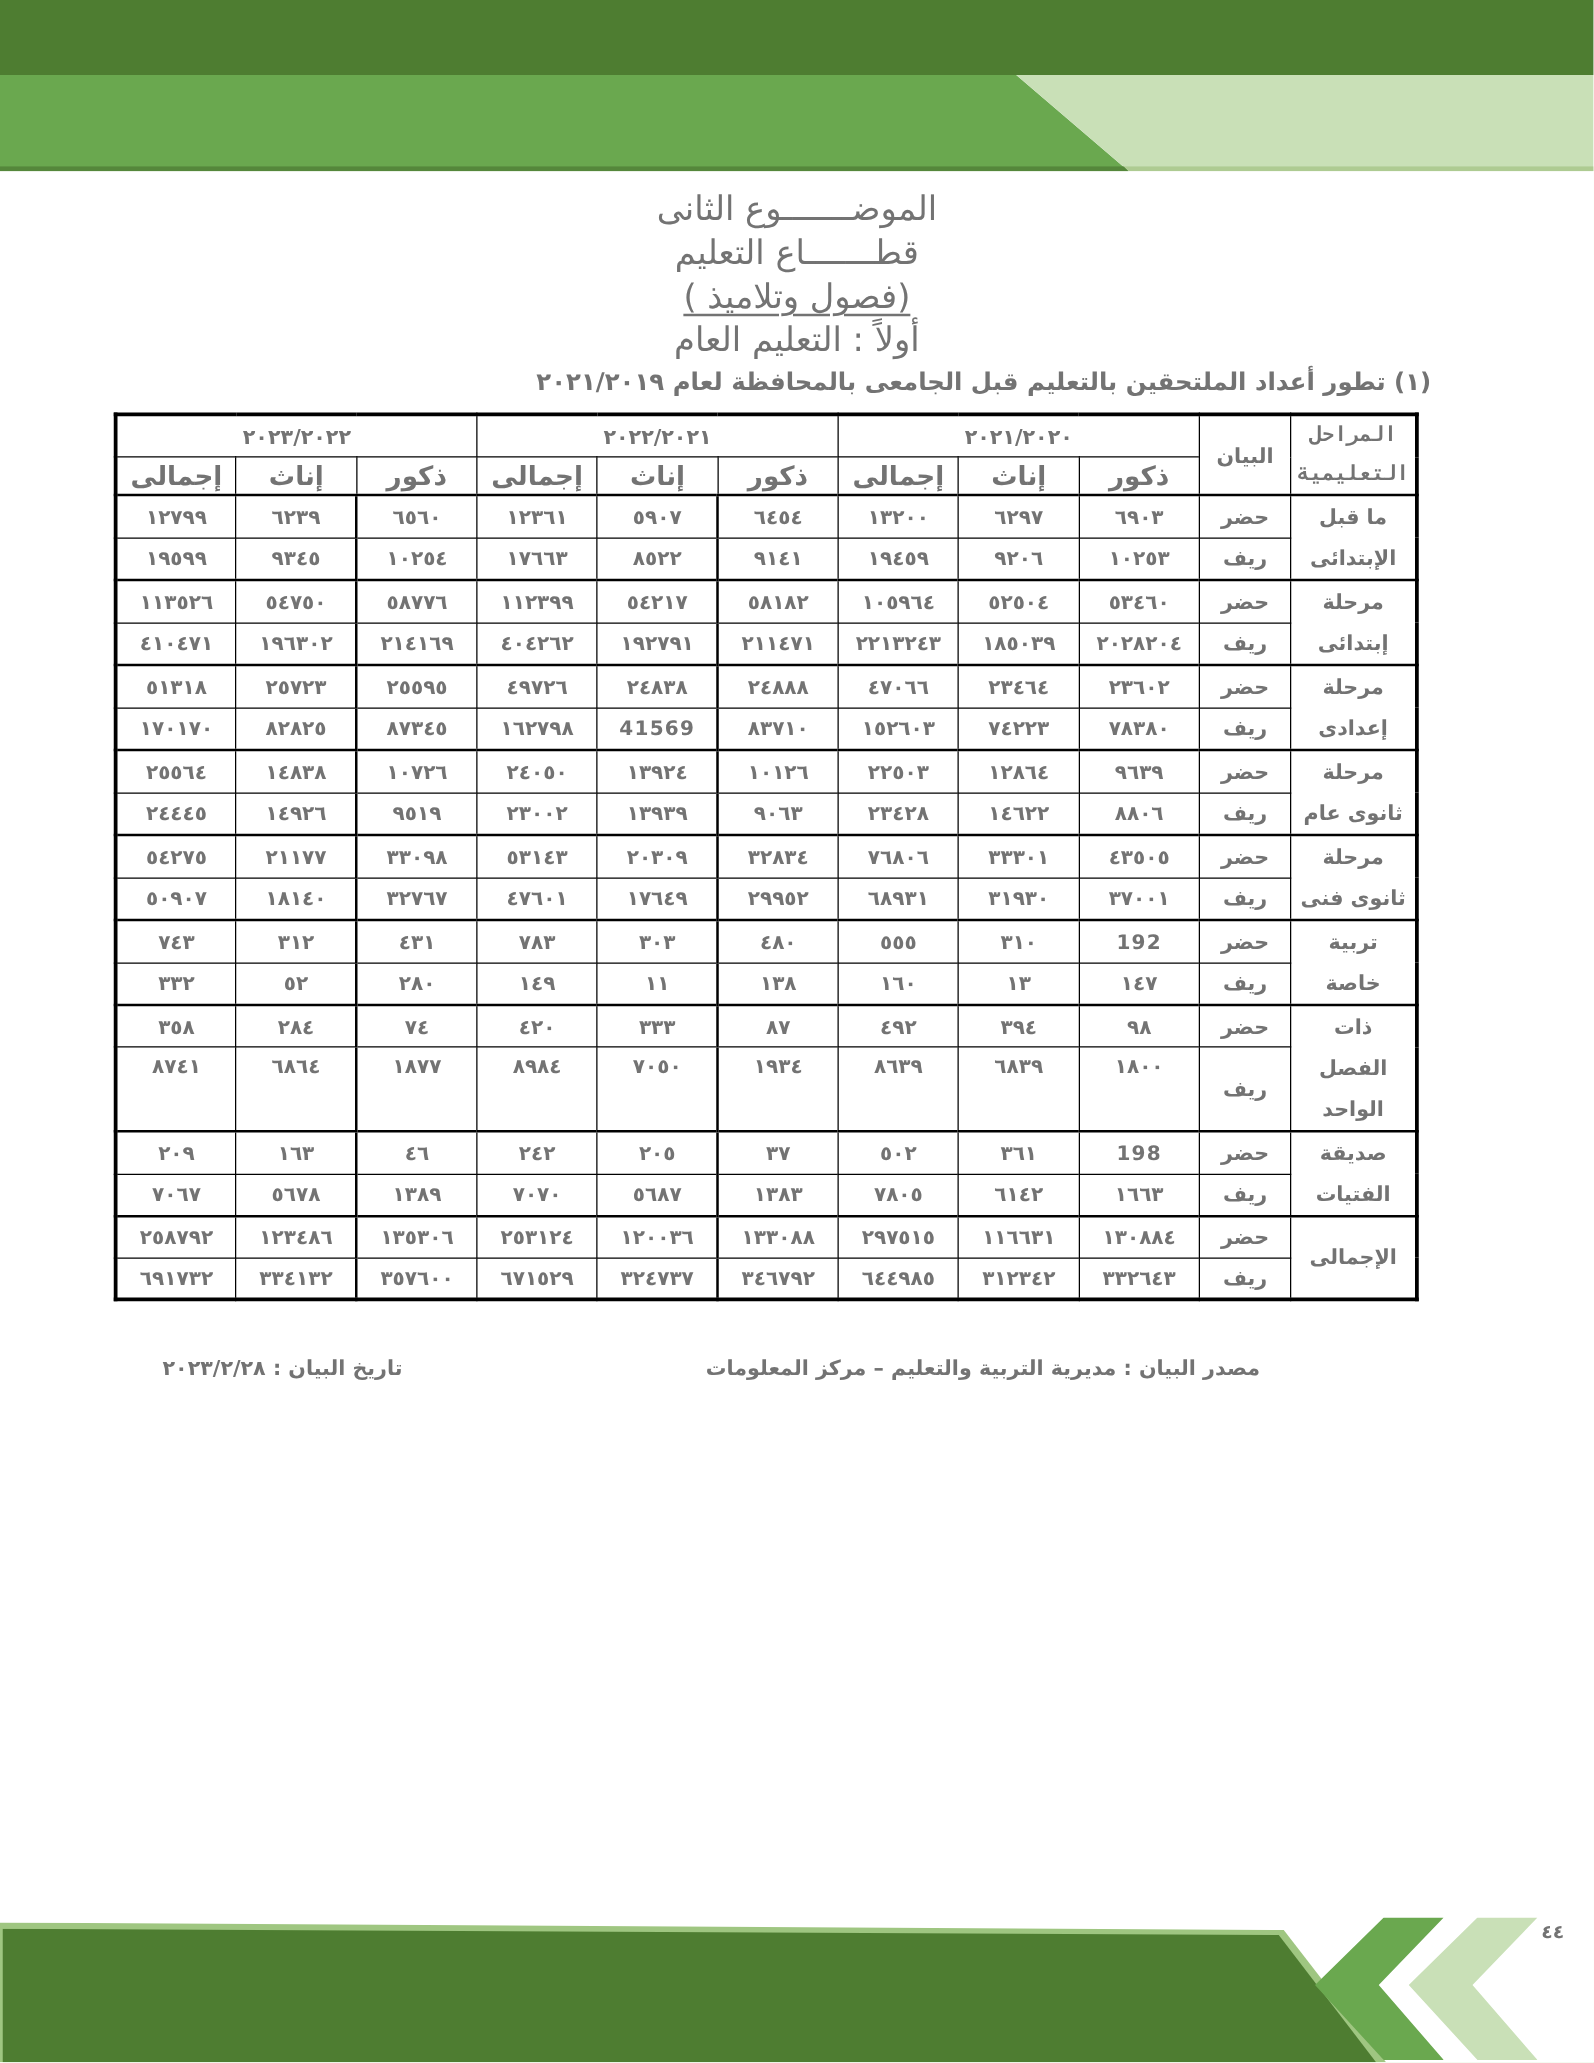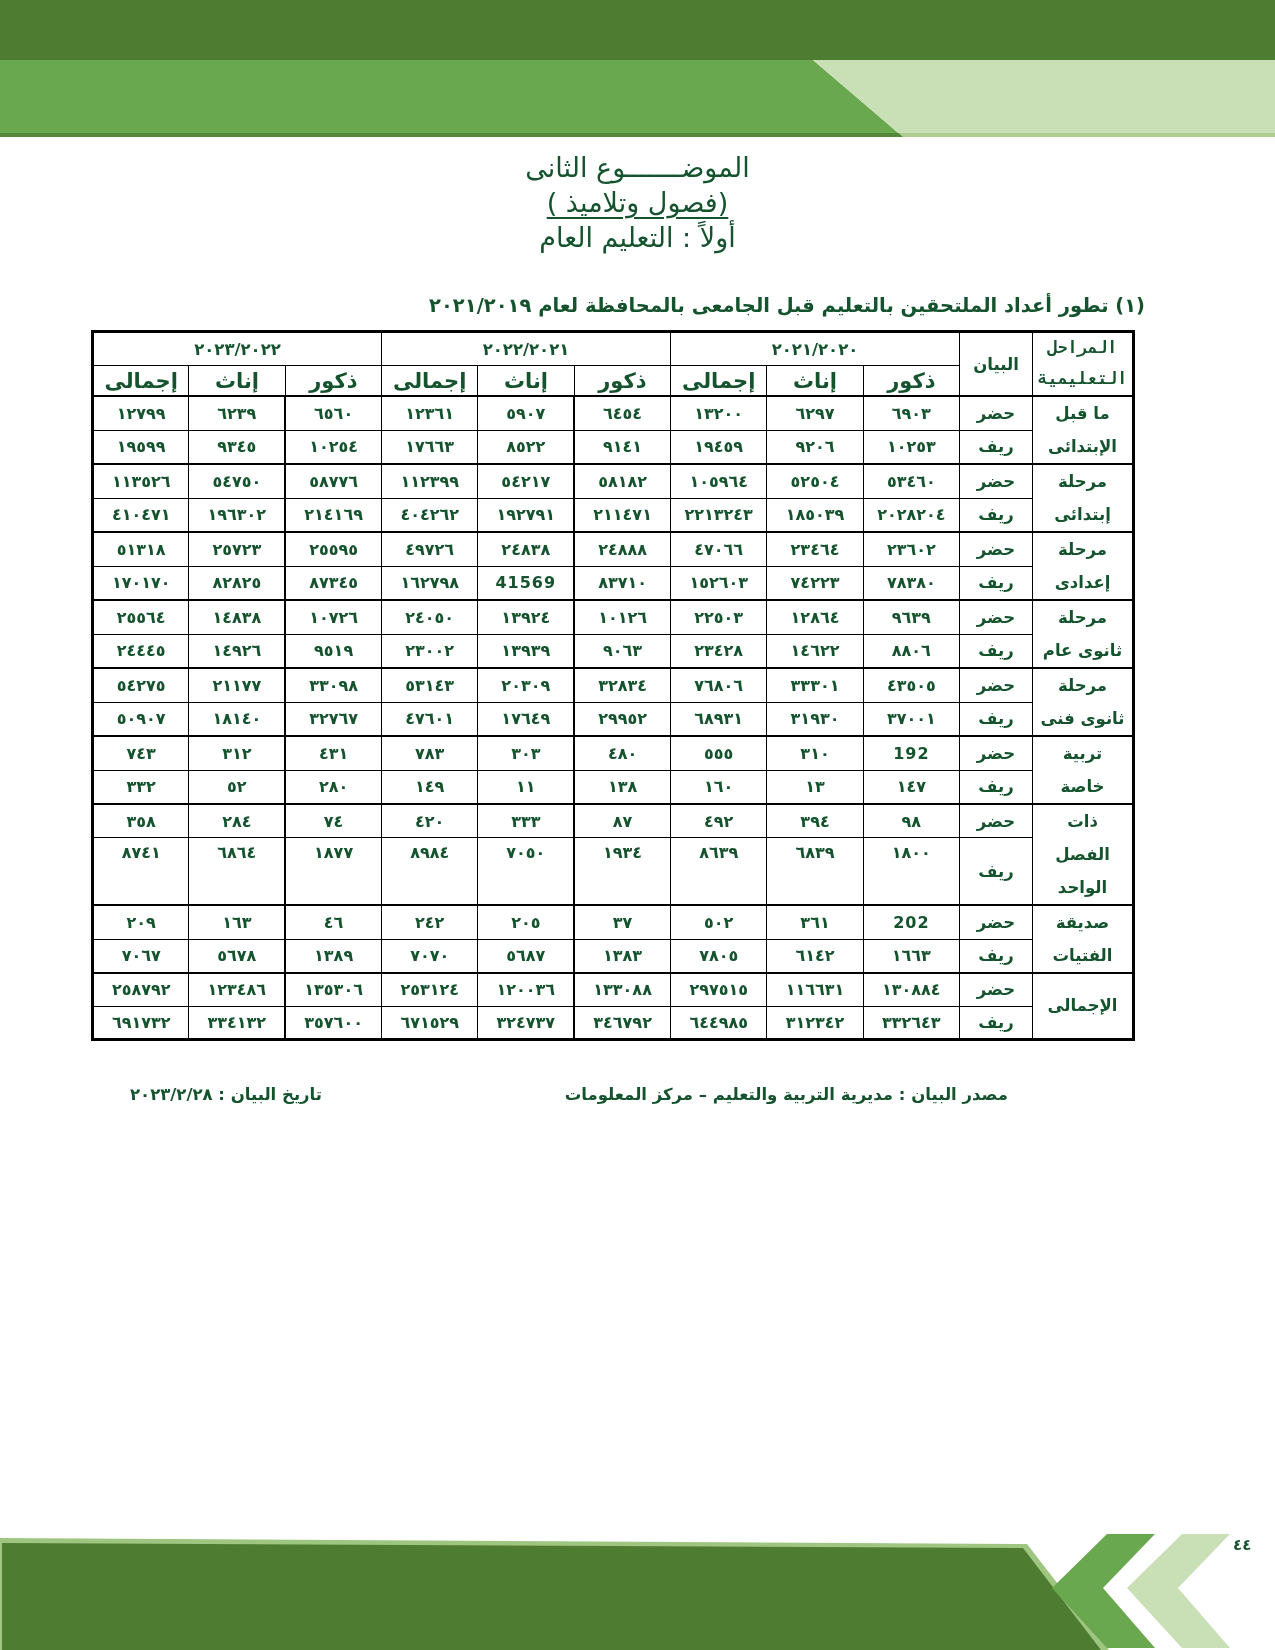--- a/index.html
+++ b/index.html
@@ -1,18 +1,18 @@
 <!DOCTYPE html>
 <html lang="ar" dir="rtl"><head>
 <meta charset="utf-8">
 <style>
   html,body { margin:0; padding:0; background:#ffffff; }
   .page {
     position:relative; width:1275px; height:1650px; background:#ffffff;
-    font-family:"DejaVu Sans", sans-serif; direction:rtl; overflow:hidden; color:#14532d;
+    font-family:"DejaVu Sans", sans-serif; direction:rtl; overflow:hidden; color:#737373;
   }
   
   .band { position:absolute; left:0; top:0; width:1275px; height:1650px; }
   .band-top-dark  { background:#4e7d31; clip-path:polygon(0 0,1275px 0,1275px 60px,0 60px); }
   .band-top-mid   { background:#6aa84f; clip-path:polygon(0 60px,813px 60px,903px 137px,0 137px); }
   .band-top-pale  { background:#c9e0b7; clip-path:polygon(813px 60px,1275px 60px,1275px 137px,903px 137px); }
   .band-top-mid-edge  { background:#55873b; clip-path:polygon(0 133px,899px 133px,903px 137px,0 137px); }
   .band-top-pale-edge { background:#aecb92; clip-path:polygon(899px 133px,1275px 133px,1275px 137px,903px 137px); }
   
   .title-block { position:absolute; top:150px; left:0; width:1275px; text-align:center; }
@@ -63,20 +63,21 @@
 <div class="page">
 
   <div class="band band-top-dark"></div>
   <div class="band band-top-mid"></div>
   <div class="band band-top-pale"></div>
   <div class="band band-top-mid-edge"></div>
   <div class="band band-top-pale-edge"></div>
 
   <div class="title-block">
     <div class="title-line">الموضـــــــوع الثانى</div>
+    <div class="title-line">قطـــــــاع التعليم</div>
     <div class="title-line underlined">(فصول وتلاميذ )</div>
     <div class="title-line">أولاً : التعليم العام</div>
   </div>
 
   <div class="caption">(١) تطور أعداد الملتحقين بالتعليم قبل الجامعى بالمحافظة لعام ٢٠٢١/٢٠١٩</div>
 
   <div class="table-wrap">
     <table class="stats">
       <colgroup>
         <col class="c-stage">
@@ -311,21 +312,21 @@
             <td class="num-cell sep">١٨٧٧</td>
             <td class="num-cell">٦٨٦٤</td>
             <td class="num-cell">٨٧٤١</td>
           </tr>
           <tr class="group-start">
             <td class="stage-cell" rowspan="2">
               <div>صديقة</div>
               <div>الفتيات</div>
             </td>
             <td class="kind-cell">حضر</td>
-            <td class="num-cell">202</td>
+            <td class="num-cell">198</td>
             <td class="num-cell">٣٦١</td>
             <td class="num-cell">٥٠٢</td>
             <td class="num-cell sep">٣٧</td>
             <td class="num-cell">٢٠٥</td>
             <td class="num-cell">٢٤٢</td>
             <td class="num-cell sep">٤٦</td>
             <td class="num-cell">١٦٣</td>
             <td class="num-cell">٢٠٩</td>
           </tr>
           <tr>

